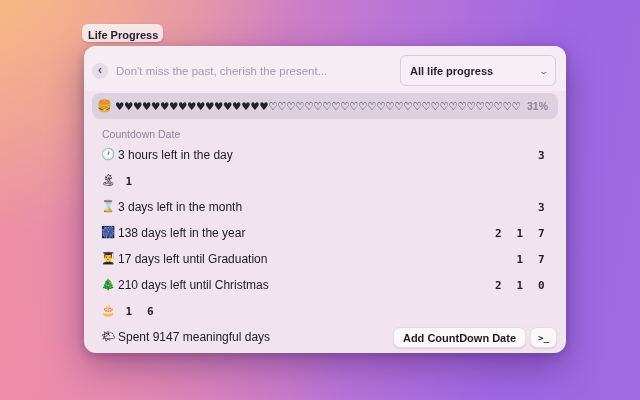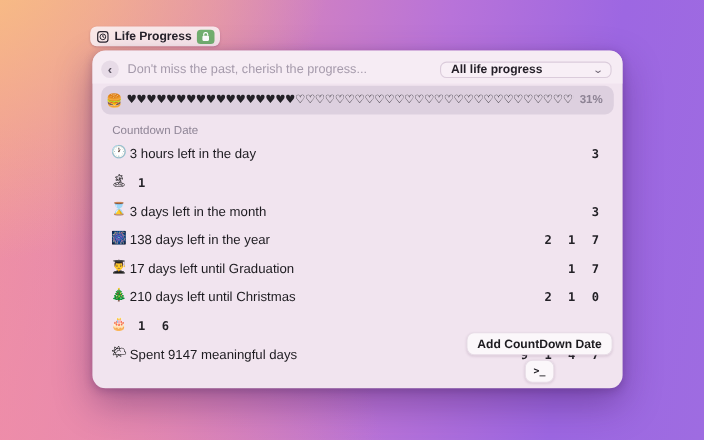--- a/index.html
+++ b/index.html
@@ -10,20 +10,21 @@
       radial-gradient(620px 520px at -6% -12%, rgba(249,198,125,0.95), rgba(249,198,125,0) 55%),
       radial-gradient(700px 600px at -10% 115%, rgba(240,140,170,0.85), rgba(240,140,170,0) 60%),
       linear-gradient(100deg,#f0929f 0%,#dd87b6 28%,#b873d9 58%,#9d67e2 80%,#9e6ce1 100%);
   }
   
   .pill{
     position:absolute;left:82px;top:24px;height:18px;
     display:flex;align-items:center;gap:5px;padding:0 5px 0 6px;
     background:rgba(250,241,245,0.88);border-radius:6px;
     box-shadow:0 1px 2px rgba(90,40,90,0.25);
+    flex-direction:column;
   }
   .pill-title{font-size:11px;font-weight:bold;color:#26222a;white-space:nowrap;}
   .app-glyph{width:11px;height:11px;display:block;}
   .lock-badge{
     width:16px;height:13px;border-radius:3.5px;background:#72b06f;
     display:flex;align-items:center;justify-content:center;
   }
   
   .panel{
     position:absolute;left:84px;top:46px;width:482px;height:307px;
@@ -34,21 +35,21 @@
     display:flex;align-items:center;gap:8px;
     padding:9px 10px 5px 8px;background:#f6ecf4;
   }
   .back-btn{
     width:16px;height:16px;border-radius:50%;background:#e7dbe7;
     display:flex;align-items:center;justify-content:center;flex:0 0 auto;
     color:#5c5462;font-size:12px;font-weight:bold;line-height:1;padding-bottom:1px;box-sizing:border-box;
   }
   .subtitle{flex:1;font-size:11.5px;color:#a59aab;white-space:nowrap;overflow:hidden;}
   .dropdown{
-    width:156px;height:15px;box-sizing:border-box;flex:0 0 auto;
+    width:156px;height:31px;box-sizing:border-box;flex:0 0 auto;
     background:#f8eff6;border:1px solid #dbccdb;border-radius:6px;
     display:flex;align-items:center;padding:0 7px 0 9px;
   }
   .dropdown-value{flex:1;font-size:11px;font-weight:bold;color:#241f28;}
   .chevron{font-size:9px;color:#6d6473;transform:scaleX(1.4);}
   .hearts-bar{
     margin:2px 8px 0;height:26px;border-radius:8px;background:#ddd0df;
     display:flex;align-items:center;padding:0 10px 0 5px;
   }
   .hearts-icon{font-size:12px;line-height:1;margin-right:3px;flex:0 0 auto;}
@@ -61,21 +62,21 @@
   .section-label.second{margin-top:4px;}
   .row{height:26px;display:flex;align-items:center;padding:0 14px 0 17px;}
   .row-icon{width:17px;font-size:11.5px;line-height:1;flex:0 0 auto;}
   .row-label{flex:1;font-size:12px;color:#1d1b20;white-space:nowrap;overflow:hidden;}
   .digits{display:flex;flex:0 0 auto;}
   .digit{
     width:21.5px;text-align:center;font-family:"DejaVu Sans Mono",monospace;
     font-size:11px;font-weight:bold;color:#232127;
   }
   .footer-buttons{
-    position:absolute;right:9px;bottom:5px;display:flex;gap:4px;align-items:center;flex-direction:column;
+    position:absolute;right:9px;bottom:5px;display:flex;gap:4px;align-items:flex-start;
   }
   .btn{
     height:21px;box-sizing:border-box;background:#fbf7fa;border:1px solid #e7dce6;
     border-radius:7px;display:flex;align-items:center;justify-content:center;
     box-shadow:0 1px 2px rgba(90,50,90,0.12);
   }
   .btn-add{padding:0 9px;font-size:11px;font-weight:bold;color:#1d1b20;white-space:nowrap;}
   .btn-term{width:27px;font-family:"DejaVu Sans Mono",monospace;font-size:9px;font-weight:bold;color:#1d1b20;}
 </style>
 </head>
@@ -95,21 +96,21 @@
       <path d="M2.2 3.6 V2.4 a1.8 1.8 0 0 1 3.6 0 V3.6" fill="none" stroke="#ffffff" stroke-width="1.1"></path>
     </svg>
   </span>
 </div>
 
 <div class="panel">
   <div class="panel-header">
     <div class="back-btn">
       <span>‹</span>
     </div>
-    <div class="subtitle">Don't miss the past, cherish the progress...</div>
+    <div class="subtitle">Don't miss the past, cherish the present...</div>
     <div class="dropdown">
       <span class="dropdown-value">All life progress</span>
       <span class="chevron">⌄</span>
     </div>
   </div>
 
   <div class="hearts-bar">
     <span class="hearts-icon">🍔</span>
     <span class="hearts-string" id="hearts">♥♥♥♥♥♥♥♥♥♥♥♥♥♥♥♥♥♡♡♡♡♡♡♡♡♡♡♡♡♡♡♡♡♡♡♡♡♡♡♡♡♡♡♡♡♡♡♡♡♡♡♡♡♡♡</span>
     <span class="hearts-pct">31%</span>

